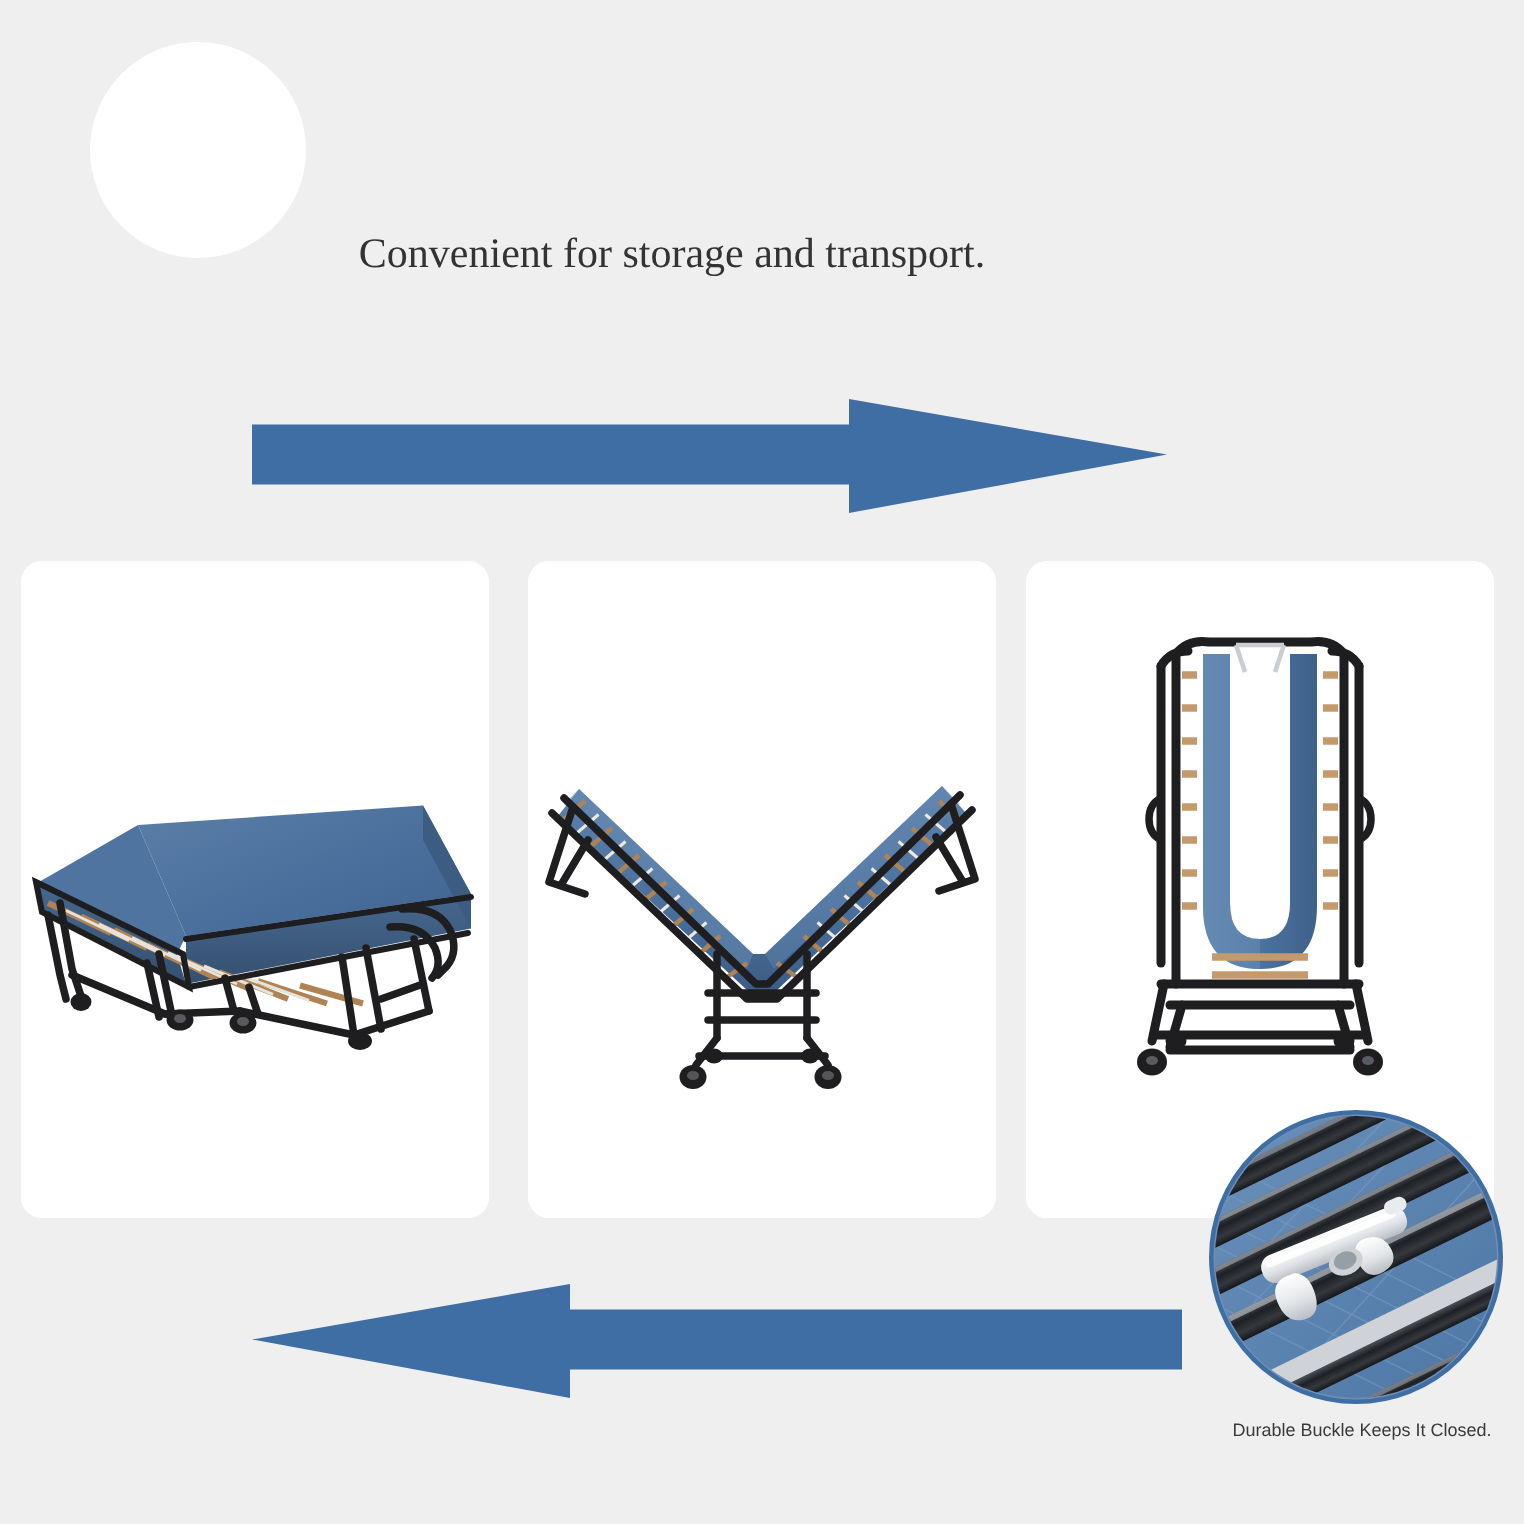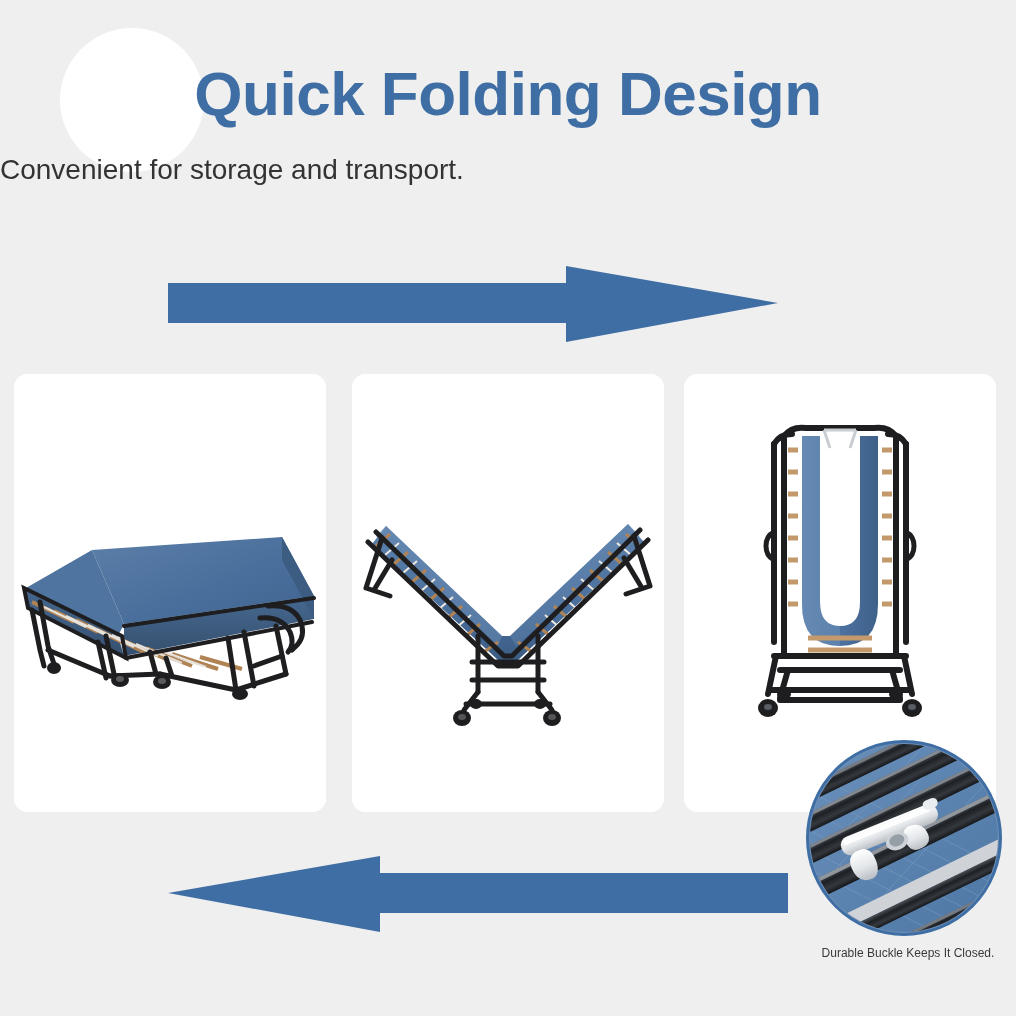--- a/index.html
+++ b/index.html
@@ -44,23 +44,25 @@
     color: #3f6ea4;
     letter-spacing: -0.5px;
     z-index: 3;
     line-height: 1.1;
   }
   .page-subtitle {
     position: absolute;
     left: 0;
     top: 154px;
     width: 896px;
+    text-align: center;
     font-size: 28px;
     color: #333333;
     z-index: 3;
+    font-family: Liberation Serif, serif;
   }
 
   
   .arrow {
     position: absolute;
     z-index: 2;
   }
   .arrow-right { left: 168px; top: 262px; width: 610px; height: 86px; }
   .arrow-left  { left: 168px; top: 852px; width: 620px; height: 86px; }
 
@@ -105,21 +107,20 @@
     line-height: 1.3;
   }
 </style>
 </head>
 <body>
 
 <div id="stage">
 
   <div class="header-circle"></div>
 
-  <div class="page-title">Quick Folding Design</div>
 
   <div class="page-subtitle">Convenient for storage and transport.</div>
 
   <div class="arrow arrow-right">
     <svg viewBox="0 0 610 86" preserveAspectRatio="none">
       <polygon points="0,21 398,21 398,4 610,41 398,80 398,61 0,61" fill="#3f6ea4"></polygon>
     </svg>
   </div>
 
   <div class="arrow arrow-left">

